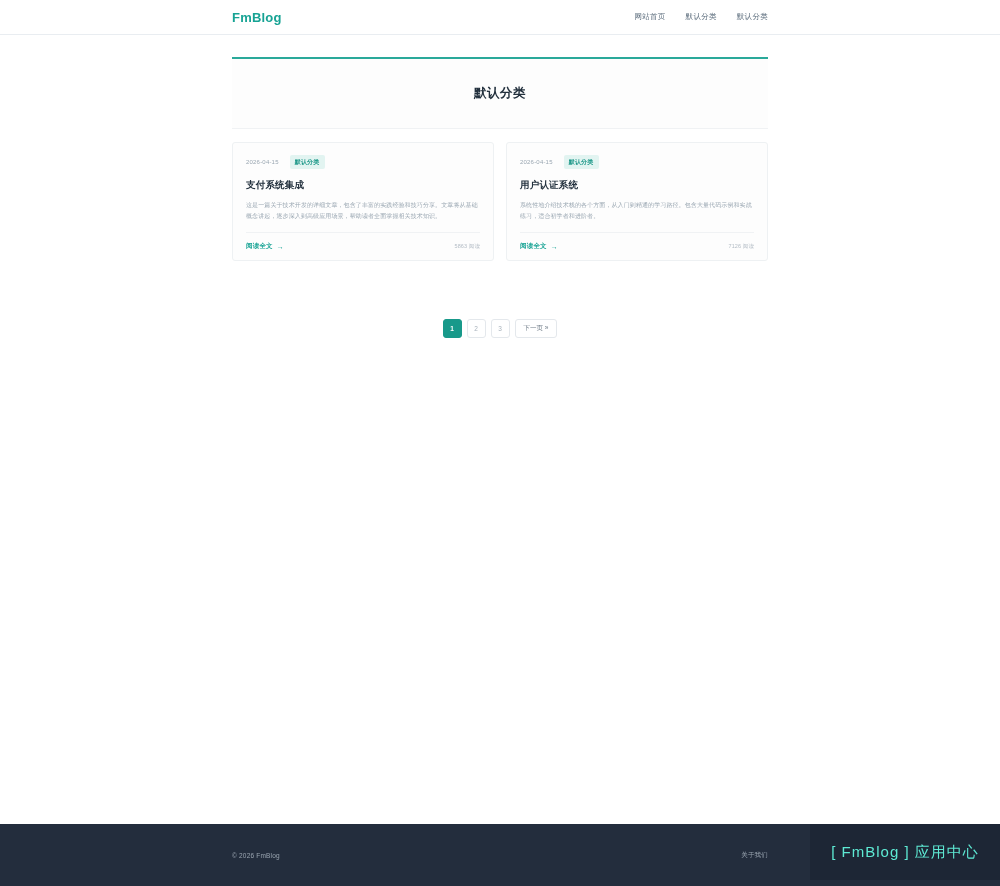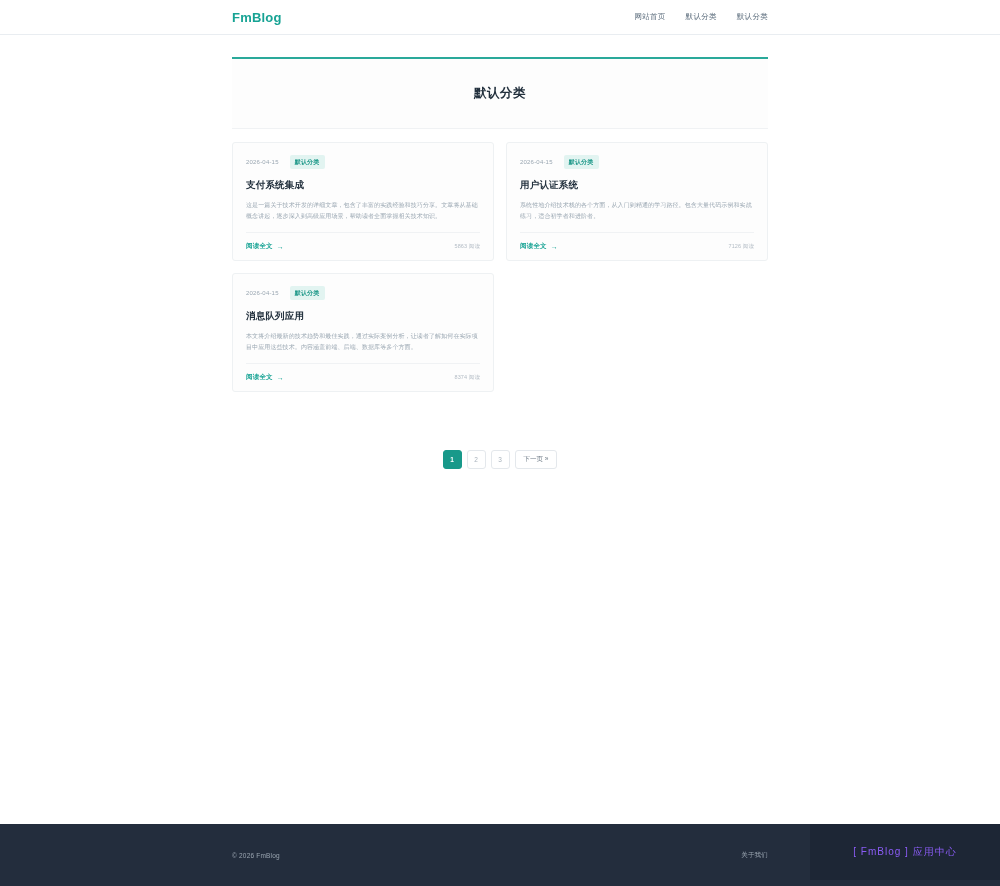--- a/index.html
+++ b/index.html
@@ -122,21 +122,21 @@
   }
   .copyright { font-size: 6.5px; color: #9aa5b1; letter-spacing: .2px; }
   .footer-link { font-size: 6.5px; color: #9aa5b1; text-decoration: none; letter-spacing: .2px; }
 
   .app-watermark {
     position: absolute;
     right: 0; top: 0;
     width: 190px; height: 56px;
     background: #1d2635;
     display: flex; align-items: center; justify-content: center;
-    color: #8b5cf6; font-size: 10px; letter-spacing: 1px;
+    color: #5eead4; font-size: 15px; letter-spacing: 1px;
   }
 </style>
 </head>
 <body>
 
 <div class="page">
 
   <header class="site-header">
     <div class="header-inner">
       <a class="brand" href="#">FmBlog</a>
@@ -187,35 +187,20 @@
             <a class="read-more" href="#">
               <span>阅读全文</span>
               <span class="arrow-icon">→</span>
             </a>
             <span class="read-count">7126 阅读</span>
           </div>
         </article>
 
 
 
-        <article class="post-card">
-          <div class="card-meta">
-            <span class="post-date">2026-04-15</span>
-            <span class="category-badge">默认分类</span>
-          </div>
-          <h2 class="post-title">消息队列应用</h2>
-          <p class="post-excerpt">本文将介绍最新的技术趋势和最佳实践，通过实际案例分析，让读者了解如何在实际项目中应用这些技术。内容涵盖前端、后端、数据库等多个方面。</p>
-          <div class="card-footer">
-            <a class="read-more" href="#">
-              <span>阅读全文</span>
-              <span class="arrow-icon">→</span>
-            </a>
-            <span class="read-count">8374 阅读</span>
-          </div>
-        </article>
 
       </section>
 
       <nav class="pagination">
         <a class="page-btn active" href="#">1</a>
         <a class="page-btn" href="#">2</a>
         <a class="page-btn" href="#">3</a>
         <a class="page-btn next" href="#">下一页 »</a>
       </nav>
 

